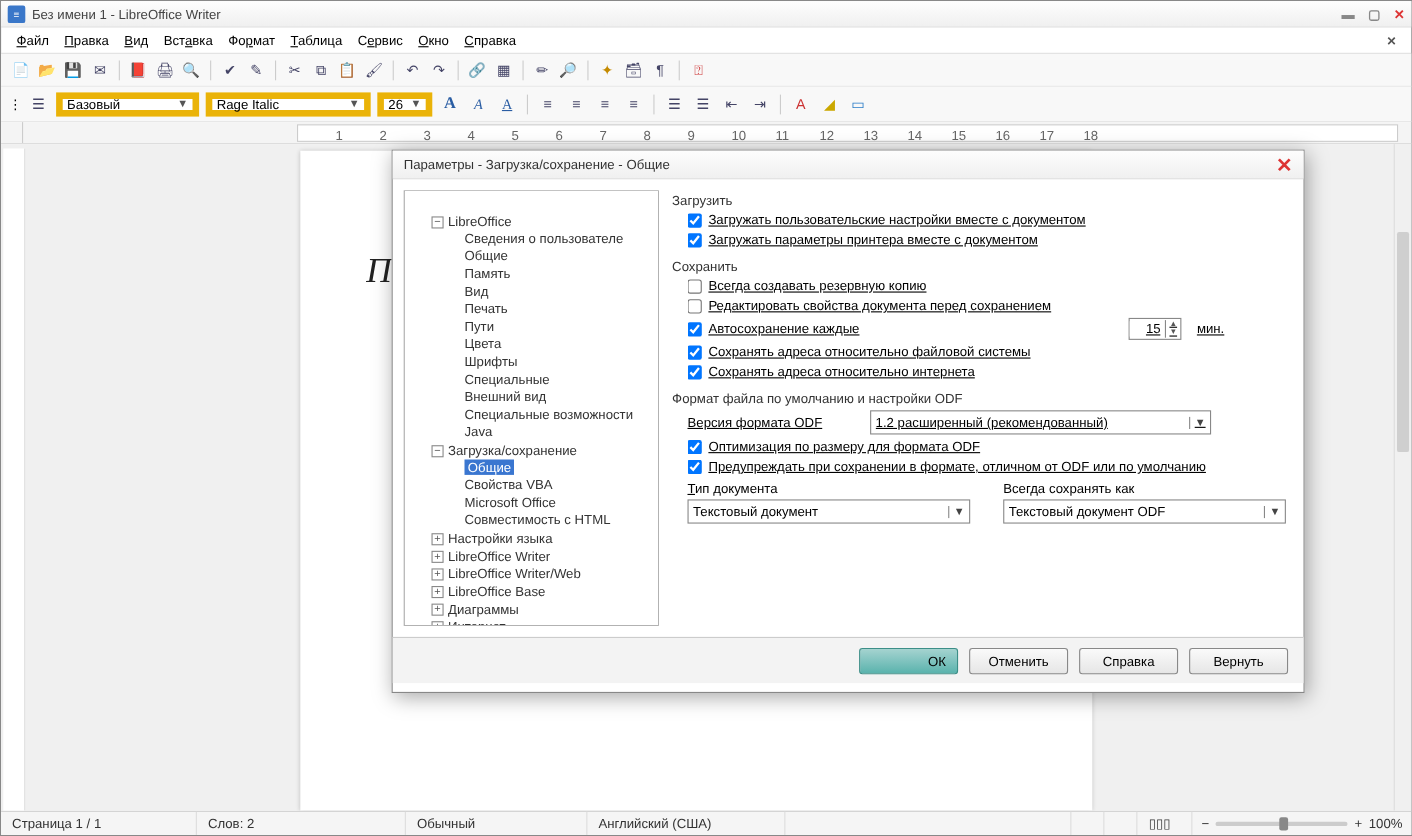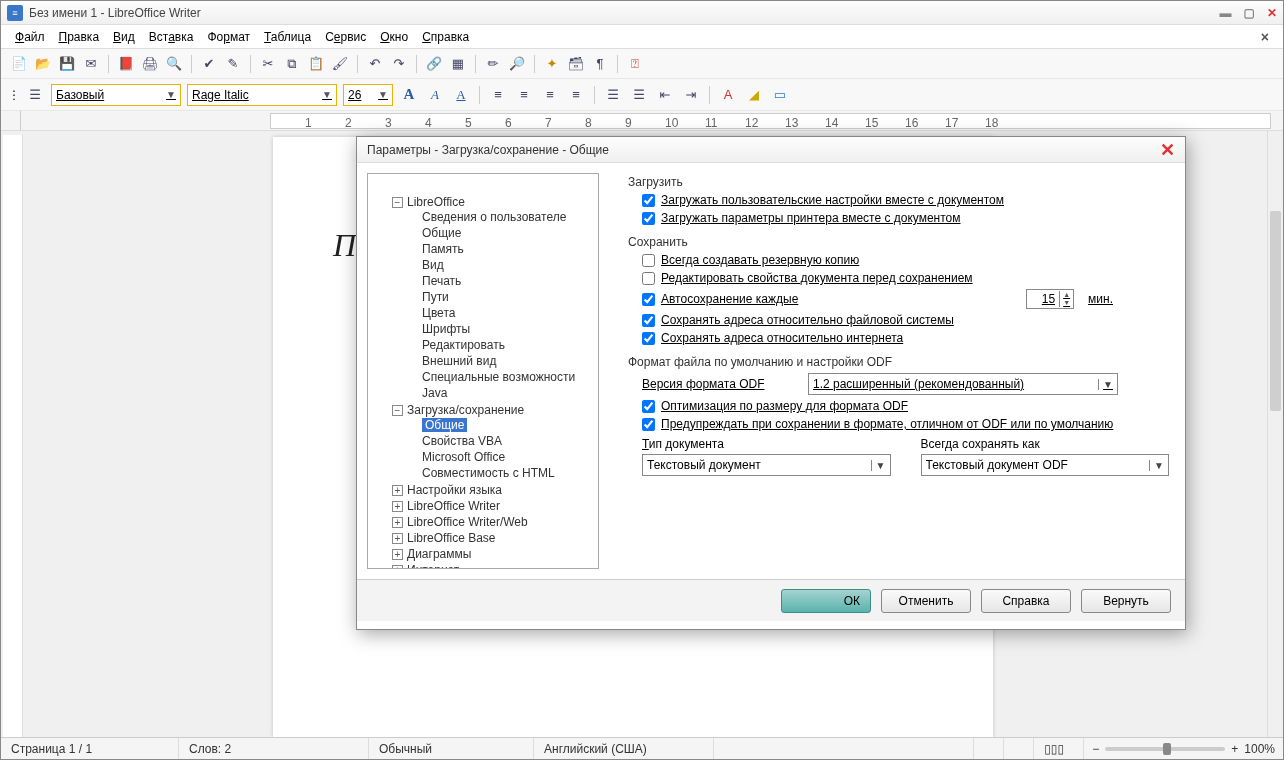--- a/index.html
+++ b/index.html
@@ -18,21 +18,21 @@
 .menubar .menu-item u { text-decoration: underline; }
 .menubar .close-doc { margin-left:auto; color:#555; font-weight:bold; font-size:14px; padding:0 6px;}
 
 .toolbar { height: 30px; display: flex; align-items: center; gap: 4px; padding: 2px 8px; border-bottom: 1px solid #e7e7e7; background:#f8f8f8;}
 .tb-icon { width: 20px; height: 20px; border: 1px solid transparent; border-radius: 2px; display: flex; align-items: center; justify-content: center; font-size: 13px; color: #446; }
 .tb-sep { width: 1px; height: 18px; background: #ccc; margin: 0 3px; }
 .tb-icon.navigator{color:#c48a00;}
 .tb-icon.help{color:#c33;}
 
 .formatbar { height: 32px; display: flex; align-items: center; gap: 6px; padding: 2px 8px; border-bottom: 1px solid #e7e7e7; background:#f8f8f8;}
-.combo { height: 22px; border: 1px solid #eab308; background: #fff; display: flex; align-items: center; padding: 0 4px; text-decoration: underline; }
+.combo { height: 22px; border: 6px solid #eab308; background: #fff; display: flex; align-items: center; padding: 0 4px; }
 .combo .value { flex:1; }
 .combo .drop { color:#555; font-size:10px; margin-left:4px;}
 .style-combo { width: 130px; }
 .font-combo { width: 150px; }
 .size-combo { width: 50px; }
 .fb-icon { width: 20px; height: 20px; display:flex;align-items:center;justify-content:center;font-size:13px;color:#446;}
 .fb-icon.bold{color:#2a5da3;font-weight:bold;font-family:serif;font-size:15px;}
 .fb-icon.underline{text-decoration:underline;font-family:serif;color:#2a5da3;}
 .fb-icon.italic{font-style:italic;color:#2a5da3;font-family:serif;}
 .fb-sep{width:1px;height:18px;background:#ccc;margin:0 2px;}
@@ -64,21 +64,21 @@
 .dlg-title .dlgtitle{color:#333;}
 .dlg-title .closebtn{margin-left:auto;color:#d33;font-size:18px;font-weight:bold;cursor:pointer;}
 .dlg-body{display:flex;padding:10px;gap:6px;height:416px;}
 .tree{width:232px;border:1px solid #aaa;background:#fff;overflow:auto;padding:20px;}
 .tree ul{list-style:none;}
 .tree li{padding:1px 0 1px 4px;white-space:nowrap;color:#333;}
 .tree .toggle{display:inline-block;width:11px;height:11px;border:1px solid #888;text-align:center;line-height:9px;font-size:10px;margin-right:4px;color:#555;vertical-align:middle;}
 .tree .children{padding-left:26px;}
 .tree .sel{background:#3a76d0;color:#fff;padding:0 3px;}
 .settings{flex:1;padding:2px 6px;position:relative;}
-.fieldset{position:relative;margin-bottom:10px;margin-left:17px;}
+.fieldset{position:relative;margin-bottom:10px;}
 .fieldset .legend{color:#333;margin-bottom:4px;}
 .check-row{display:flex;align-items:center;gap:6px;margin:4px 0 4px 14px;text-decoration:underline;}
 input[type=checkbox]{width:13px;height:13px;}
 .spinner{display:inline-flex;align-items:center;border:1px solid #888;height:20px;background:#fff;}
 .spinner input{border:none;width:32px;text-align:right;padding:0 4px;font-size:12px;}
 .spinner .arrows{display:flex;flex-direction:column;border-left:1px solid #888;}
 .spinner .arrows span{font-size:7px;line-height:8px;padding:0 3px;color:#555;}
 .dropdown{height:22px;border:1px solid #888;background:#fff;display:flex;align-items:center;padding:0 4px;}
 .dropdown .ddv{flex:1;white-space:nowrap;overflow:hidden;}
 .dropdown .dda{font-size:10px;color:#444;border-left:1px solid #888;padding-left:4px;margin-left:4px;}
@@ -253,21 +253,21 @@
         <li><span class="toggle">−</span><span>LibreOffice</span>
           <ul class="children" id="lo-children">
               <li>Сведения о пользователе</li>
               <li>Общие</li>
               <li>Память</li>
               <li>Вид</li>
               <li>Печать</li>
               <li>Пути</li>
               <li>Цвета</li>
               <li>Шрифты</li>
-              <li>Редактировать</li>
+              <li>Специальные</li>
               <li>Внешний вид</li>
               <li>Специальные возможности</li>
               <li>Java</li>
             </ul>
         </li>
         <li><span class="toggle">−</span><span>Загрузка/сохранение</span>
           <ul class="children" id="ls-children">
               <li><span class="sel">Общие</span></li>
               <li>Свойства VBA</li>
               <li>Microsoft Office</li>

